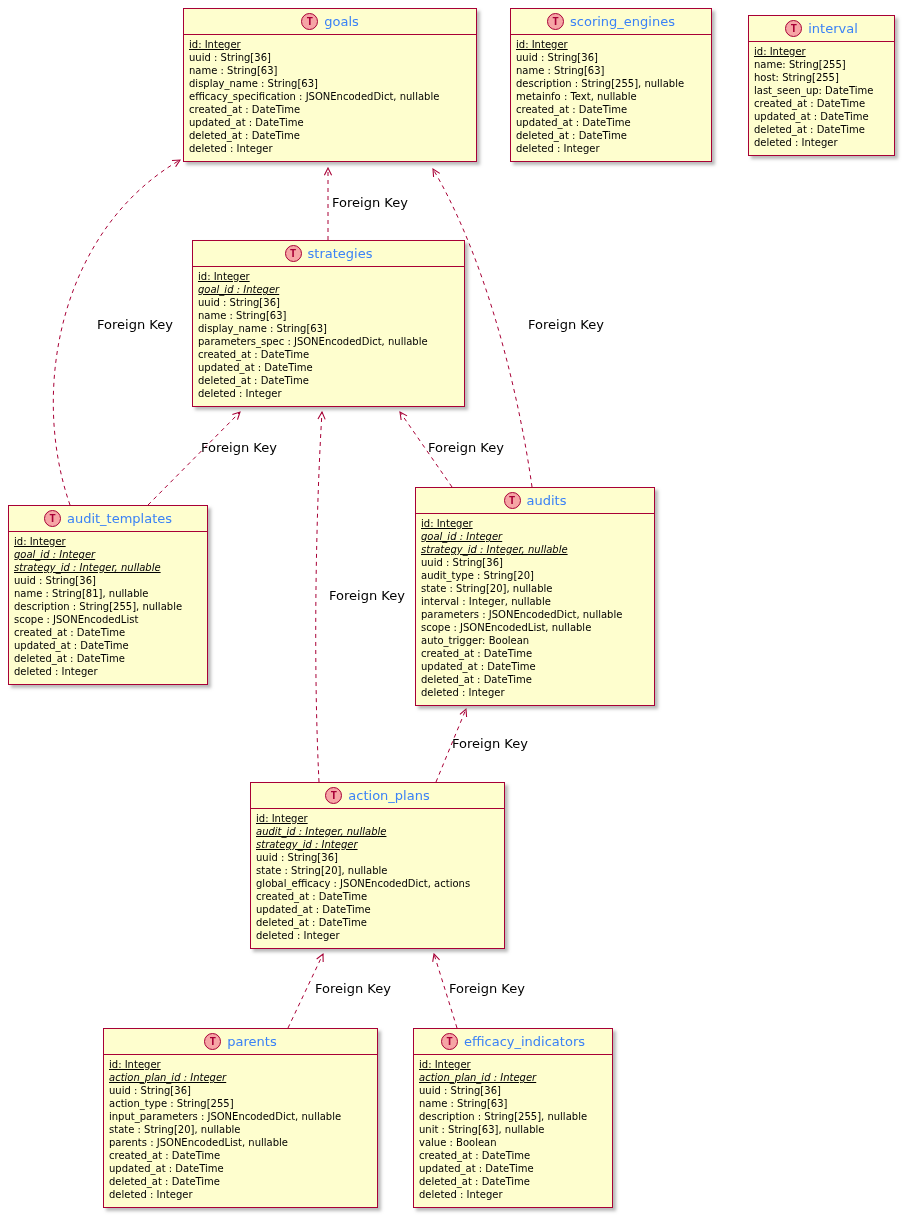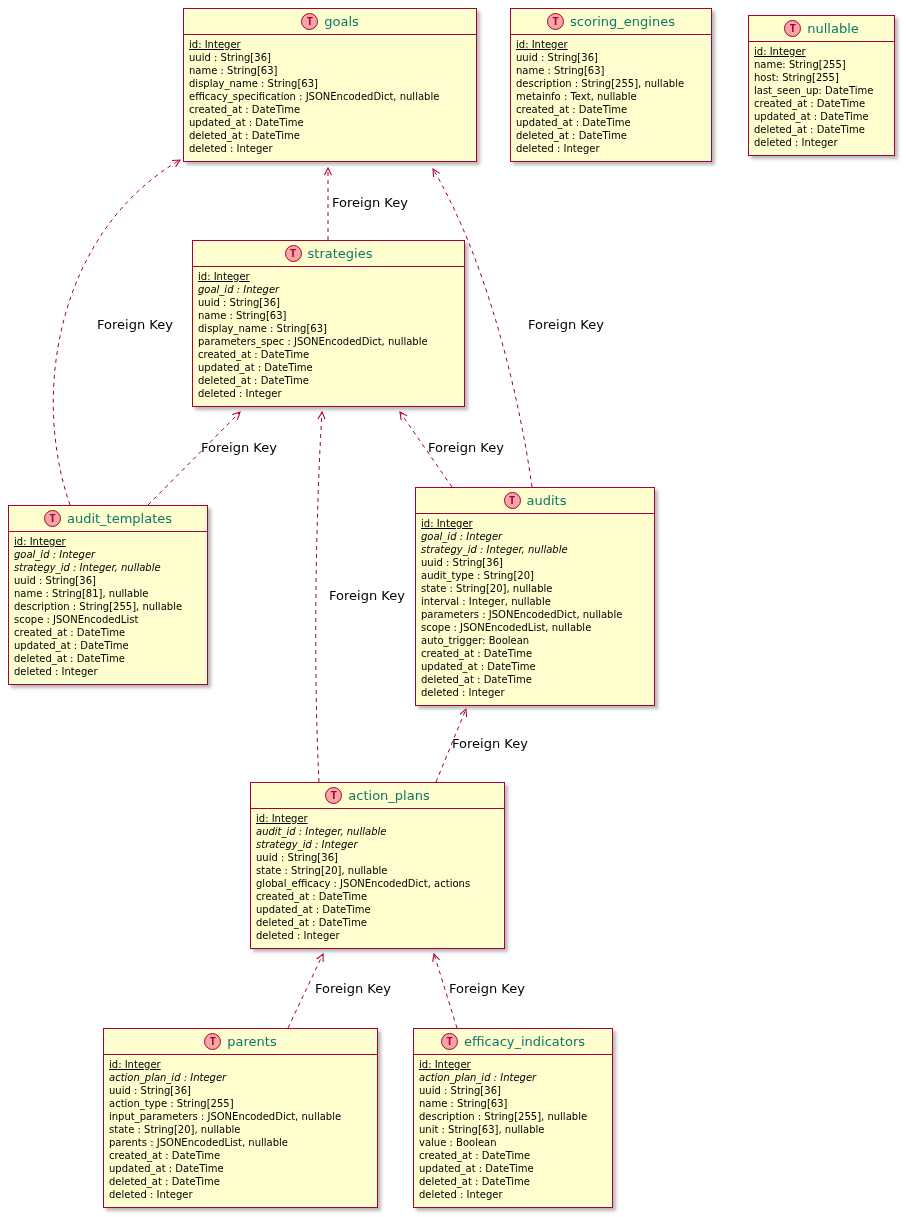--- a/index.html
+++ b/index.html
@@ -60,35 +60,35 @@
     font-weight: bold;
     font-size: 11px;
     line-height: 17px;
     display: flex;
     align-items: center;
     justify-content: center;
     box-sizing: border-box;
   }
   .table-title {
     font-size: 13px;
-    color: #0f766e;
+    color: #3b82f6;
     white-space: nowrap;
   }
   .table-body {
     padding: 3px 5px 6px 5px;
     overflow: hidden;
   }
   .field {
     font-size: 10px;
     line-height: 13px;
     color: #000000;
     white-space: nowrap;
   }
   .field.pk { text-decoration: underline; }
-  .field.fk { font-style: italic; }
+  .field.fk { text-decoration: underline; font-style: italic; }
 </style>
 </head>
 <body>
 
 <div class="canvas" id="canvas" style="width: 906px; height: 1217px;">
     <svg width="906" height="1217" class="edges">
       <defs>
         <marker id="arrowhead" viewBox="0 0 10 10" refX="9" refY="5" markerWidth="9" markerHeight="9" orient="auto">
           <path d="M1,1 L9,5 L1,9" fill="none" stroke="#A80036" stroke-width="1.2"></path>
         </marker>
@@ -142,21 +142,21 @@
         <div class="field">metainfo : Text, nullable</div>
         <div class="field">created_at : DateTime</div>
         <div class="field">updated_at : DateTime</div>
         <div class="field">deleted_at : DateTime</div>
         <div class="field">deleted : Integer</div>
       </div>
     </div>
     <div class="db-table" style="left: 748px; top: 15px; width: 147px;">
       <div class="table-header">
         <span class="spot">T</span>
-        <span class="table-title">nullable</span>
+        <span class="table-title">interval</span>
       </div>
       <div class="table-body">
         <div class="field pk">id: Integer</div>
         <div class="field">name: String[255]</div>
         <div class="field">host: String[255]</div>
         <div class="field">last_seen_up: DateTime</div>
         <div class="field">created_at : DateTime</div>
         <div class="field">updated_at : DateTime</div>
         <div class="field">deleted_at : DateTime</div>
         <div class="field">deleted : Integer</div>

